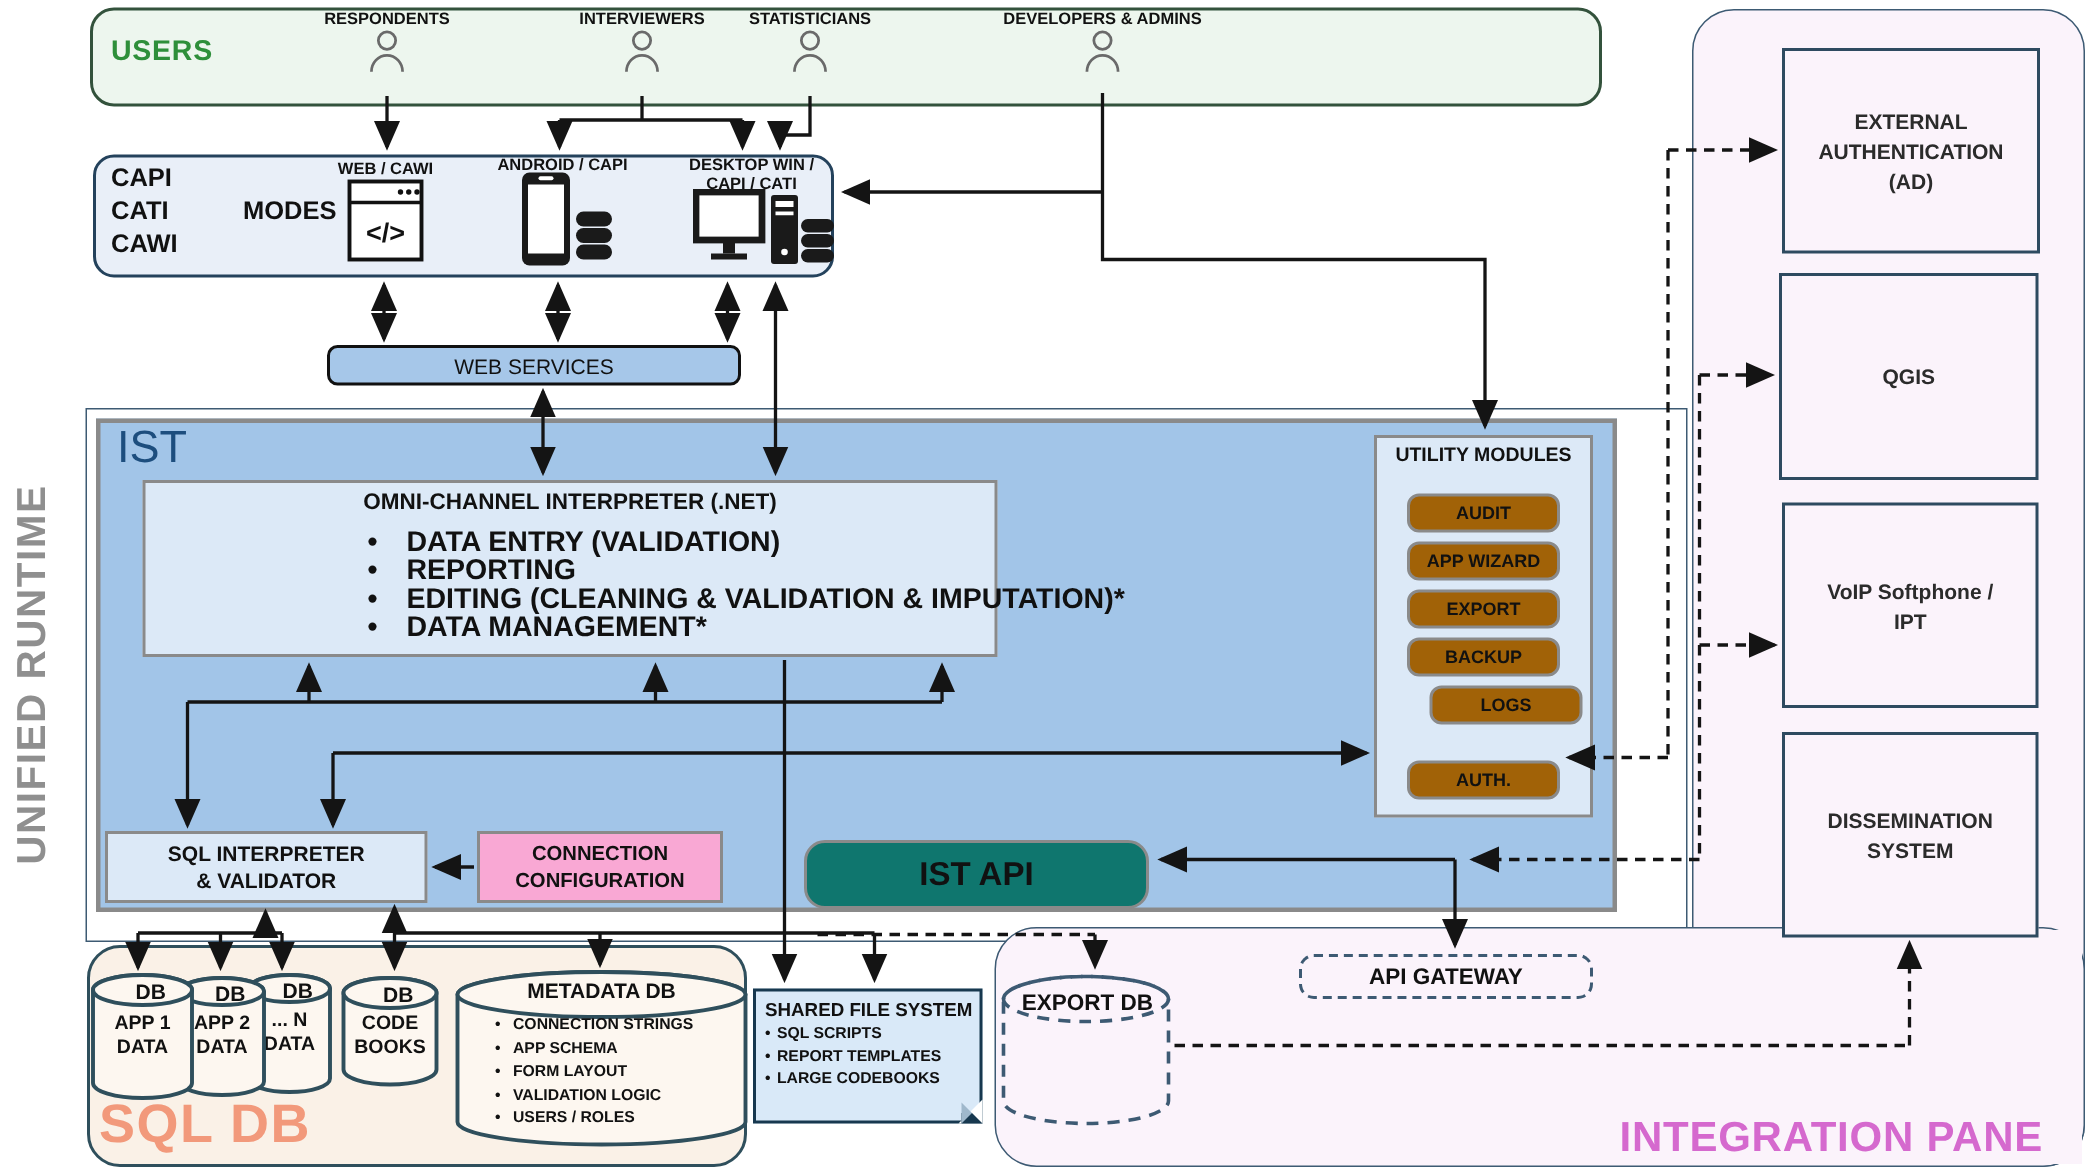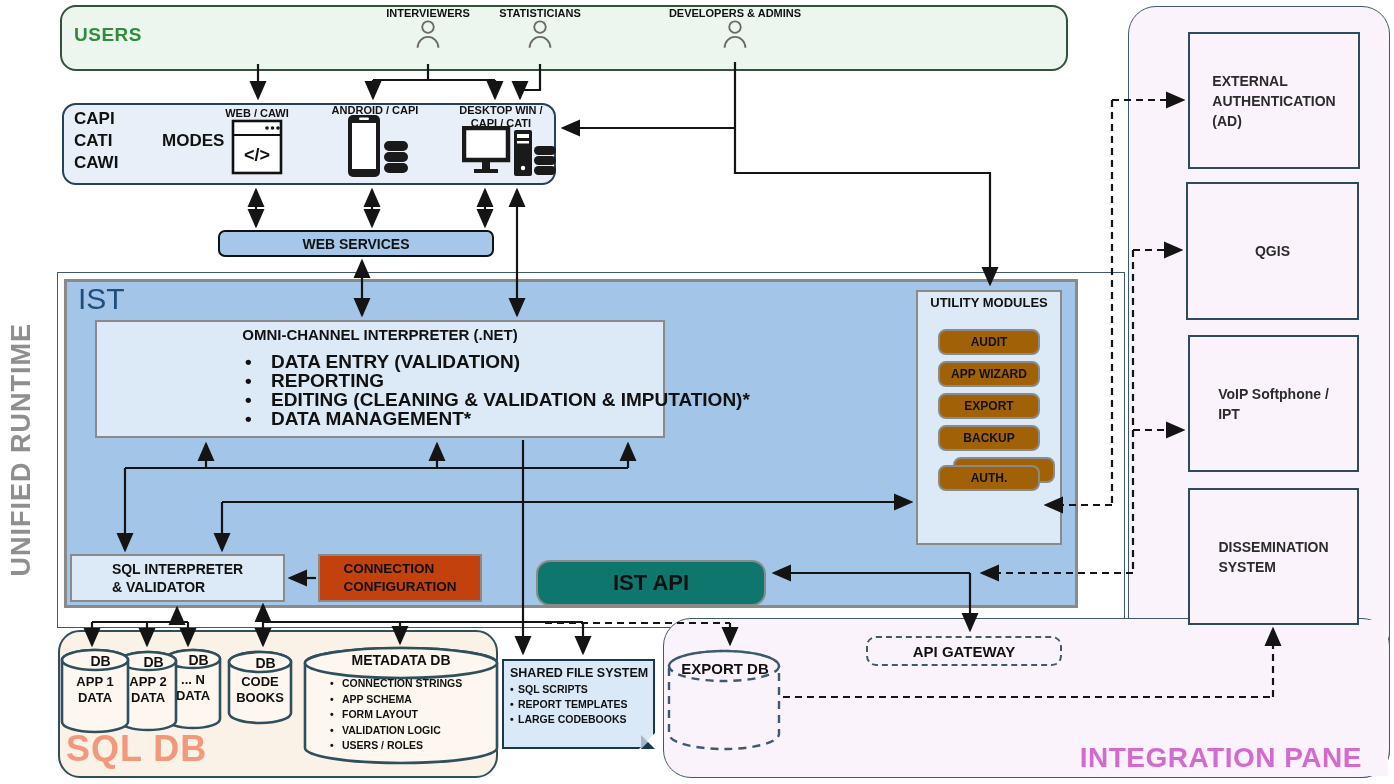--- a/index.html
+++ b/index.html
@@ -1,53 +1,53 @@
 <!DOCTYPE html>
 <html><head>
 <meta charset="utf-8">
 <style>
   html,body{margin:0;padding:0;background:#ffffff;}
   #stage{position:relative;width:1394px;height:784px;background:#ffffff;
          font-family:"Liberation Sans",sans-serif;overflow:hidden;}
   .abs{position:absolute;box-sizing:border-box;}
-  .ctr{display:flex;align-items:center;justify-content:center;text-align:left;}
+  .ctr{display:flex;align-items:center;justify-content:center;text-align:center;}
   .col{display:flex;flex-direction:column;align-items:center;}
   
   .users-box{left:60px;top:5px;width:1008px;height:66px;border:2px solid #33523c;
              border-radius:16px;background:#edf6ee;}
   .users-title{left:74px;top:24px;font-size:19px;font-weight:bold;color:#2e8f3a;letter-spacing:.5px;}
   .ugroup{top:7px;}
   .ulabel{font-size:11px;font-weight:bold;color:#111;}
   
   .modes-box{left:62px;top:103px;width:494px;height:82px;border:2px solid #24425c;
              border-radius:14px;background:#e9eff8;}
   .modeline{font-size:17px;font-weight:bold;color:#111;line-height:22px;}
   .chlabel{font-size:11px;font-weight:bold;color:#111;line-height:13px;text-align:center;}
   
   .ws{left:218px;top:230px;width:276px;height:27px;background:#a6c7e9;border:2px solid #111;
-      border-radius:7px;font-size:14px;font-weight:bold;color:#111;}
+      border-radius:7px;font-size:14px;font-weight:normal;color:#111;}
   
   .runtime-outer{left:57px;top:272px;width:1068px;height:356px;background:#ffffff;border:1.5px solid #3d5a73;}
   .runtime-label-wrap{left:0;top:272px;width:42px;height:356px;display:flex;align-items:center;justify-content:center;}
   .runtime-label{writing-mode:vertical-rl;transform:rotate(180deg);font-size:27px;font-weight:bold;
                  color:#8f8f8f;letter-spacing:1px;white-space:nowrap;}
   .ist-box{left:64px;top:279px;width:1014px;height:329px;background:#a2c5e8;border:3px solid #8a8a8a;}
   .ist-label{left:78px;top:282px;font-size:30px;font-weight:normal;color:#1d4e7e;}
   .omni{left:95px;top:320px;width:570px;height:118px;background:#dce9f7;border:2px solid #8a8a8a;}
   .omni-title{left:95px;top:326px;width:570px;font-size:15px;font-weight:bold;color:#111;text-align:center;}
   .omni-bullets{left:245px;top:352px;}
   .obullet{font-size:19px;font-weight:600;color:#111;line-height:19px;white-space:nowrap;}
   .obullet::before{content:"\2022";display:inline-block;width:26px;}
   .utility{left:916px;top:290px;width:146px;height:255px;background:#dce9f7;border:2px solid #8a8a8a;}
   .utility-title{left:916px;top:295px;width:146px;font-size:13px;font-weight:bold;color:#111;text-align:center;}
   .umod{left:938px;width:102px;height:26px;background:#a16207;border:2px solid #8a8a8a;border-radius:8px;
         font-size:12px;font-weight:bold;color:#111;}
   .sqlint{left:70px;top:554px;width:215px;height:48px;background:#dce9f7;border:2px solid #8a8a8a;
           font-size:14px;font-weight:bold;color:#111;line-height:18px;}
-  .connconf{left:318px;top:554px;width:164px;height:48px;background:#c2410c;border:2px solid #8a8a8a;
+  .connconf{left:318px;top:554px;width:164px;height:48px;background:#f9a8d4;border:2px solid #8a8a8a;
             font-size:13.5px;font-weight:bold;color:#111;line-height:18px;}
   .istapi{left:536px;top:560px;width:230px;height:46px;background:#0f766e;border:2.5px solid #8a8a8a;
           border-radius:14px;font-size:22px;font-weight:bold;color:#111;}
   
   .sqlregion{left:58px;top:630px;width:440px;height:148px;background:#faf1e7;border:2.5px solid #2f4f5c;border-radius:22px;}
   .sqldb-label{left:66px;top:728px;font-size:36px;font-weight:bold;color:#f2997b;letter-spacing:1px;}
   .cyl-db{font-size:14px;font-weight:bold;color:#111;text-align:center;padding-left:11px;}
   .cyl-line{font-size:13px;font-weight:bold;color:#111;line-height:16px;text-align:center;}
   .meta-title{font-size:14px;font-weight:bold;color:#111;text-align:center;}
   .mbullet{font-size:10.5px;font-weight:bold;color:#111;line-height:15.5px;white-space:nowrap;}
@@ -74,20 +74,27 @@
   .lnd{stroke:#141414;stroke-width:2.2;fill:none;stroke-dasharray:7 5;}
 </style>
 </head>
 <body>
 
 <div id="stage">
 
   <div class="abs users-box"></div>
   <div class="abs users-title">USERS</div>
 
+  <div class="abs col ugroup" style="left:178px;width:160px;">
+    <div class="ulabel">RESPONDENTS</div>
+    <svg width="30" height="30" viewBox="0 0 24 26">
+      <circle cx="12" cy="7" r="5" fill="none" stroke="#6a6a6a" stroke-width="1.6"></circle>
+      <path d="M3 25 a9 9.5 0 0 1 18 0" fill="none" stroke="#6a6a6a" stroke-width="1.6"></path>
+    </svg>
+  </div>
   <div class="abs col ugroup" style="left:348px;width:160px;">
     <div class="ulabel">INTERVIEWERS</div>
     <svg width="30" height="30" viewBox="0 0 24 26">
       <circle cx="12" cy="7" r="5" fill="none" stroke="#6a6a6a" stroke-width="1.6"></circle>
       <path d="M3 25 a9 9.5 0 0 1 18 0" fill="none" stroke="#6a6a6a" stroke-width="1.6"></path>
     </svg>
   </div>
   <div class="abs col ugroup" style="left:460px;width:160px;">
     <div class="ulabel">STATISTICIANS</div>
     <svg width="30" height="30" viewBox="0 0 24 26">
@@ -174,21 +181,21 @@
     <div class="obullet">DATA MANAGEMENT*</div>
   </div>
 
   <div class="abs utility"></div>
   <div class="abs utility-title">UTILITY MODULES</div>
   <div class="abs ctr umod" style="top:329px;">AUDIT</div>
   <div class="abs ctr umod" style="top:361px;">APP WIZARD</div>
   <div class="abs ctr umod" style="top:393px;">EXPORT</div>
   <div class="abs ctr umod" style="top:425px;">BACKUP</div>
   <div class="abs ctr umod" style="top:457px;margin-left:15px;">LOGS</div>
-  <div class="abs ctr umod" style="top:465px;">AUTH.</div>
+  <div class="abs ctr umod" style="top:507px;">AUTH.</div>
 
   <div class="abs ctr sqlint">
     <div>
       <div>SQL INTERPRETER</div>
       <div>&amp; VALIDATOR</div>
     </div>
   </div>
   <div class="abs ctr connconf">
     <div>
       <div>CONNECTION</div>

